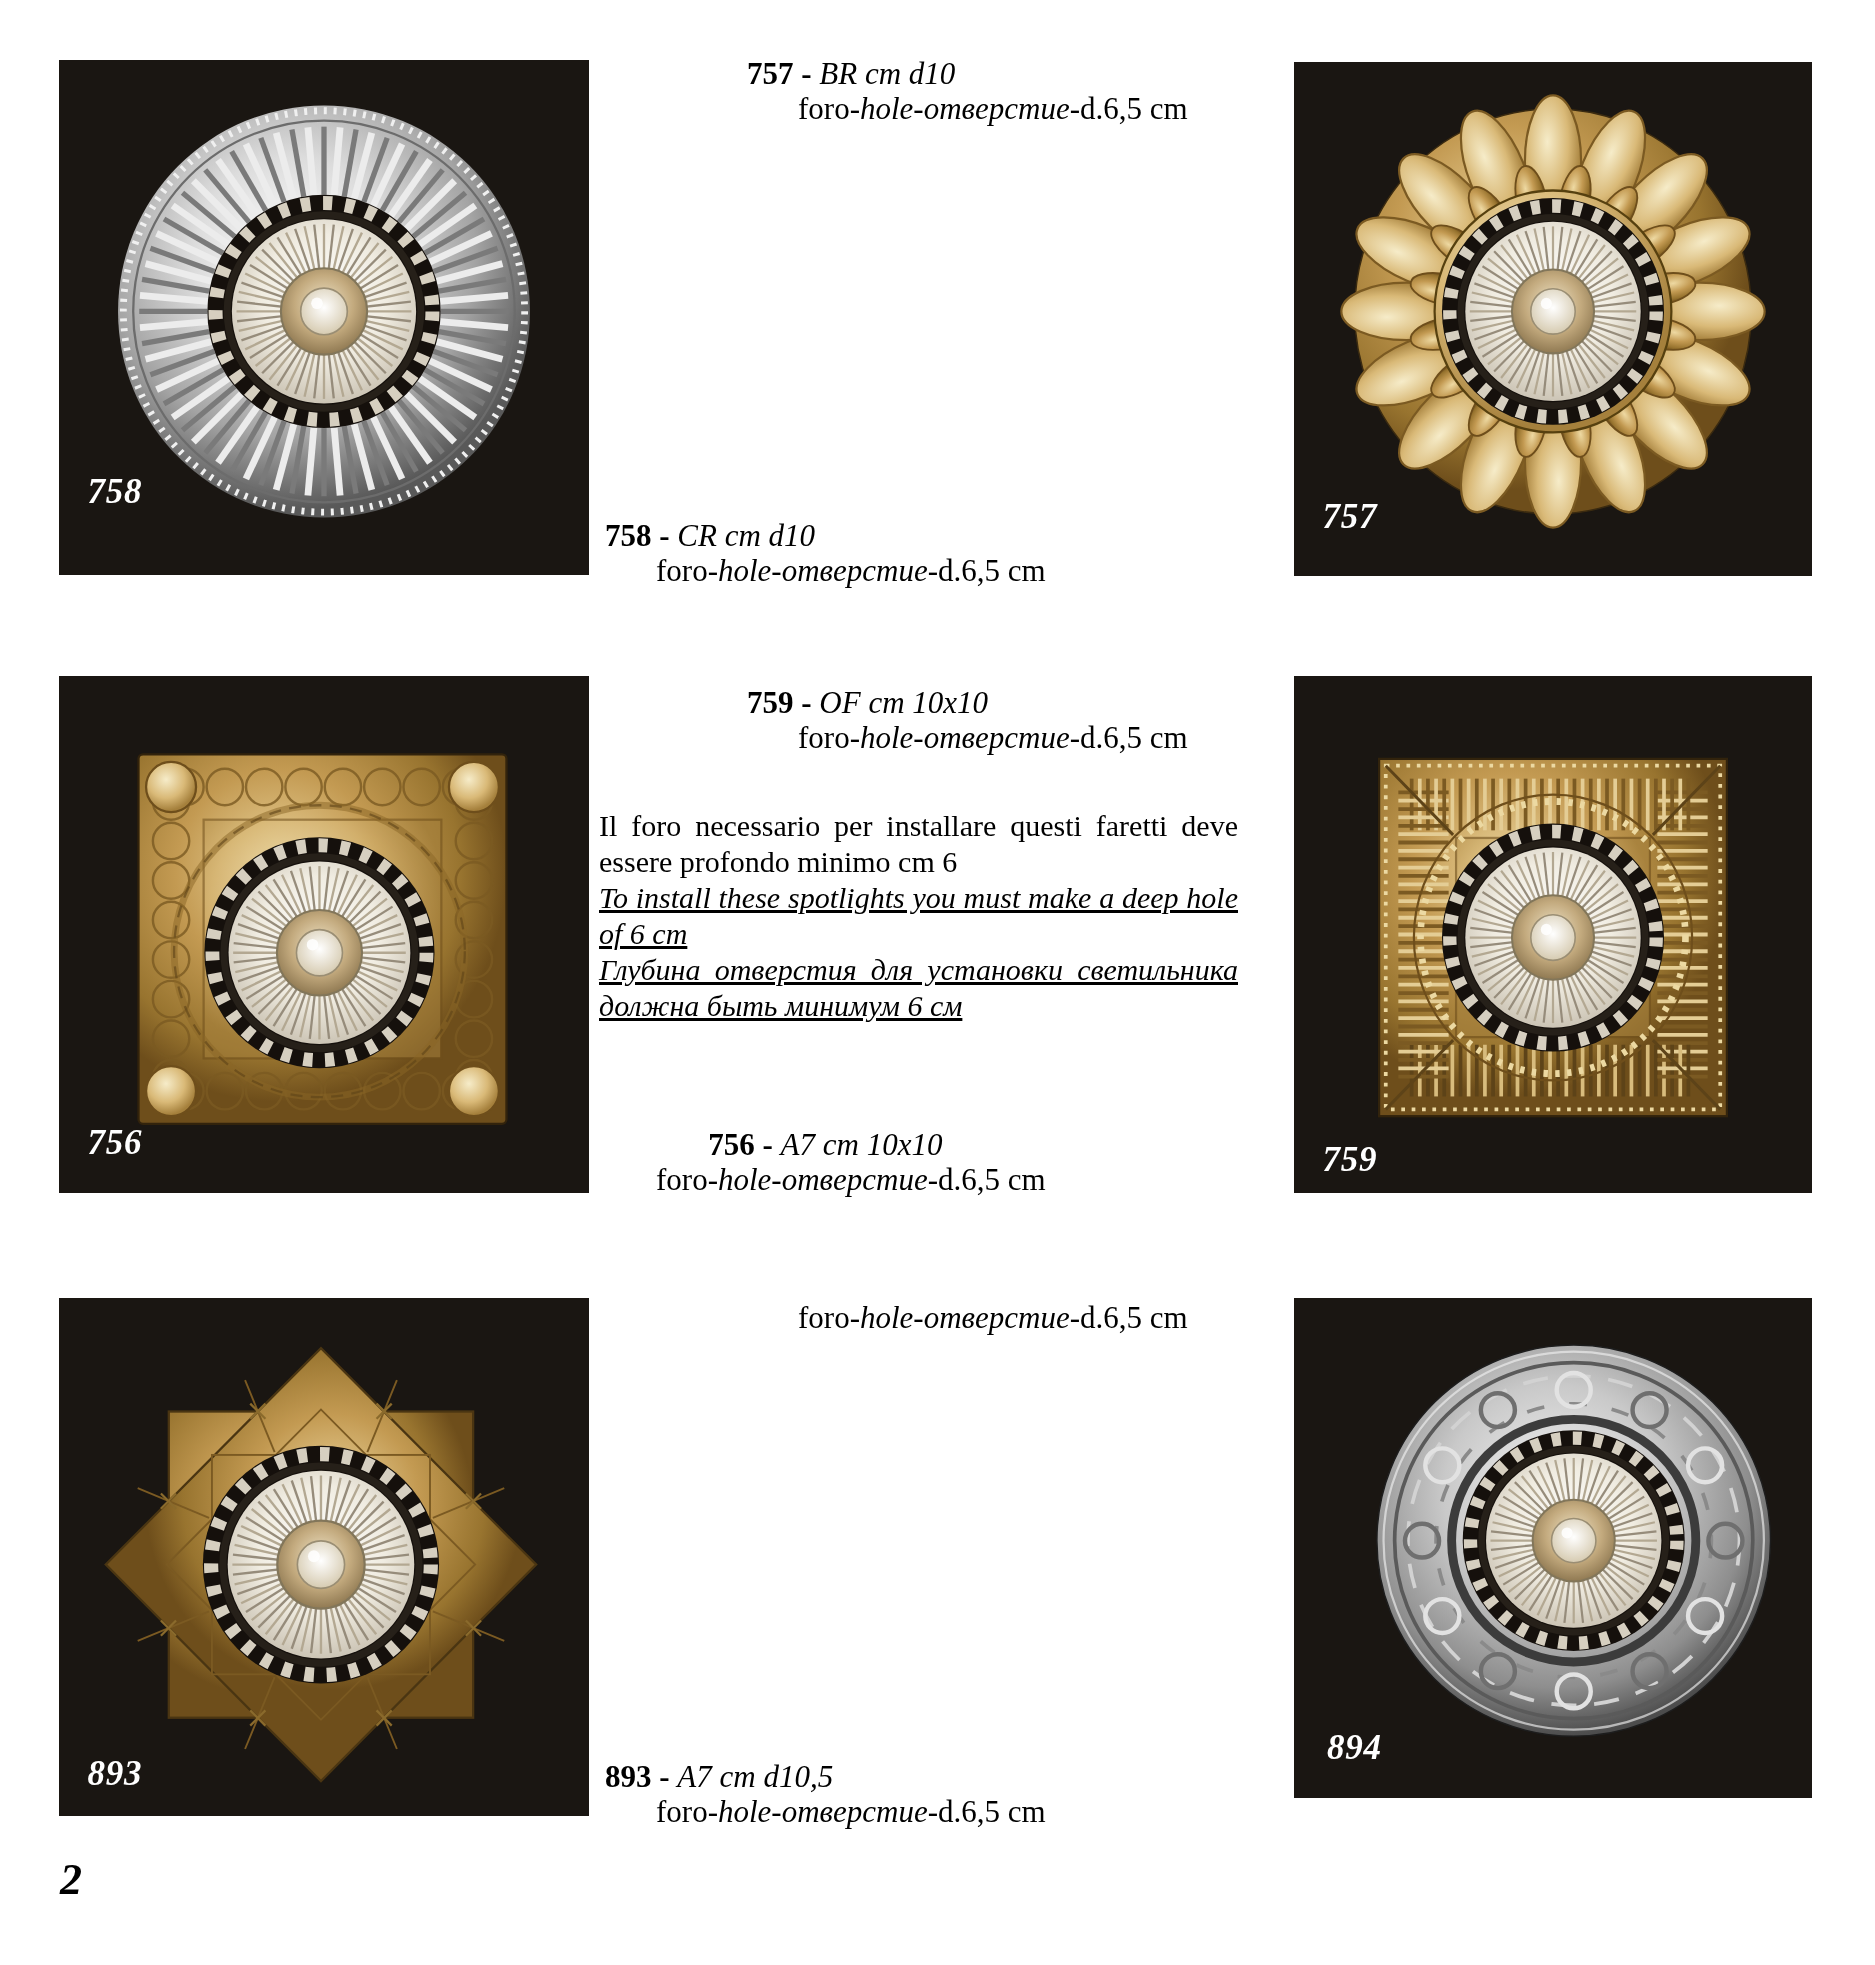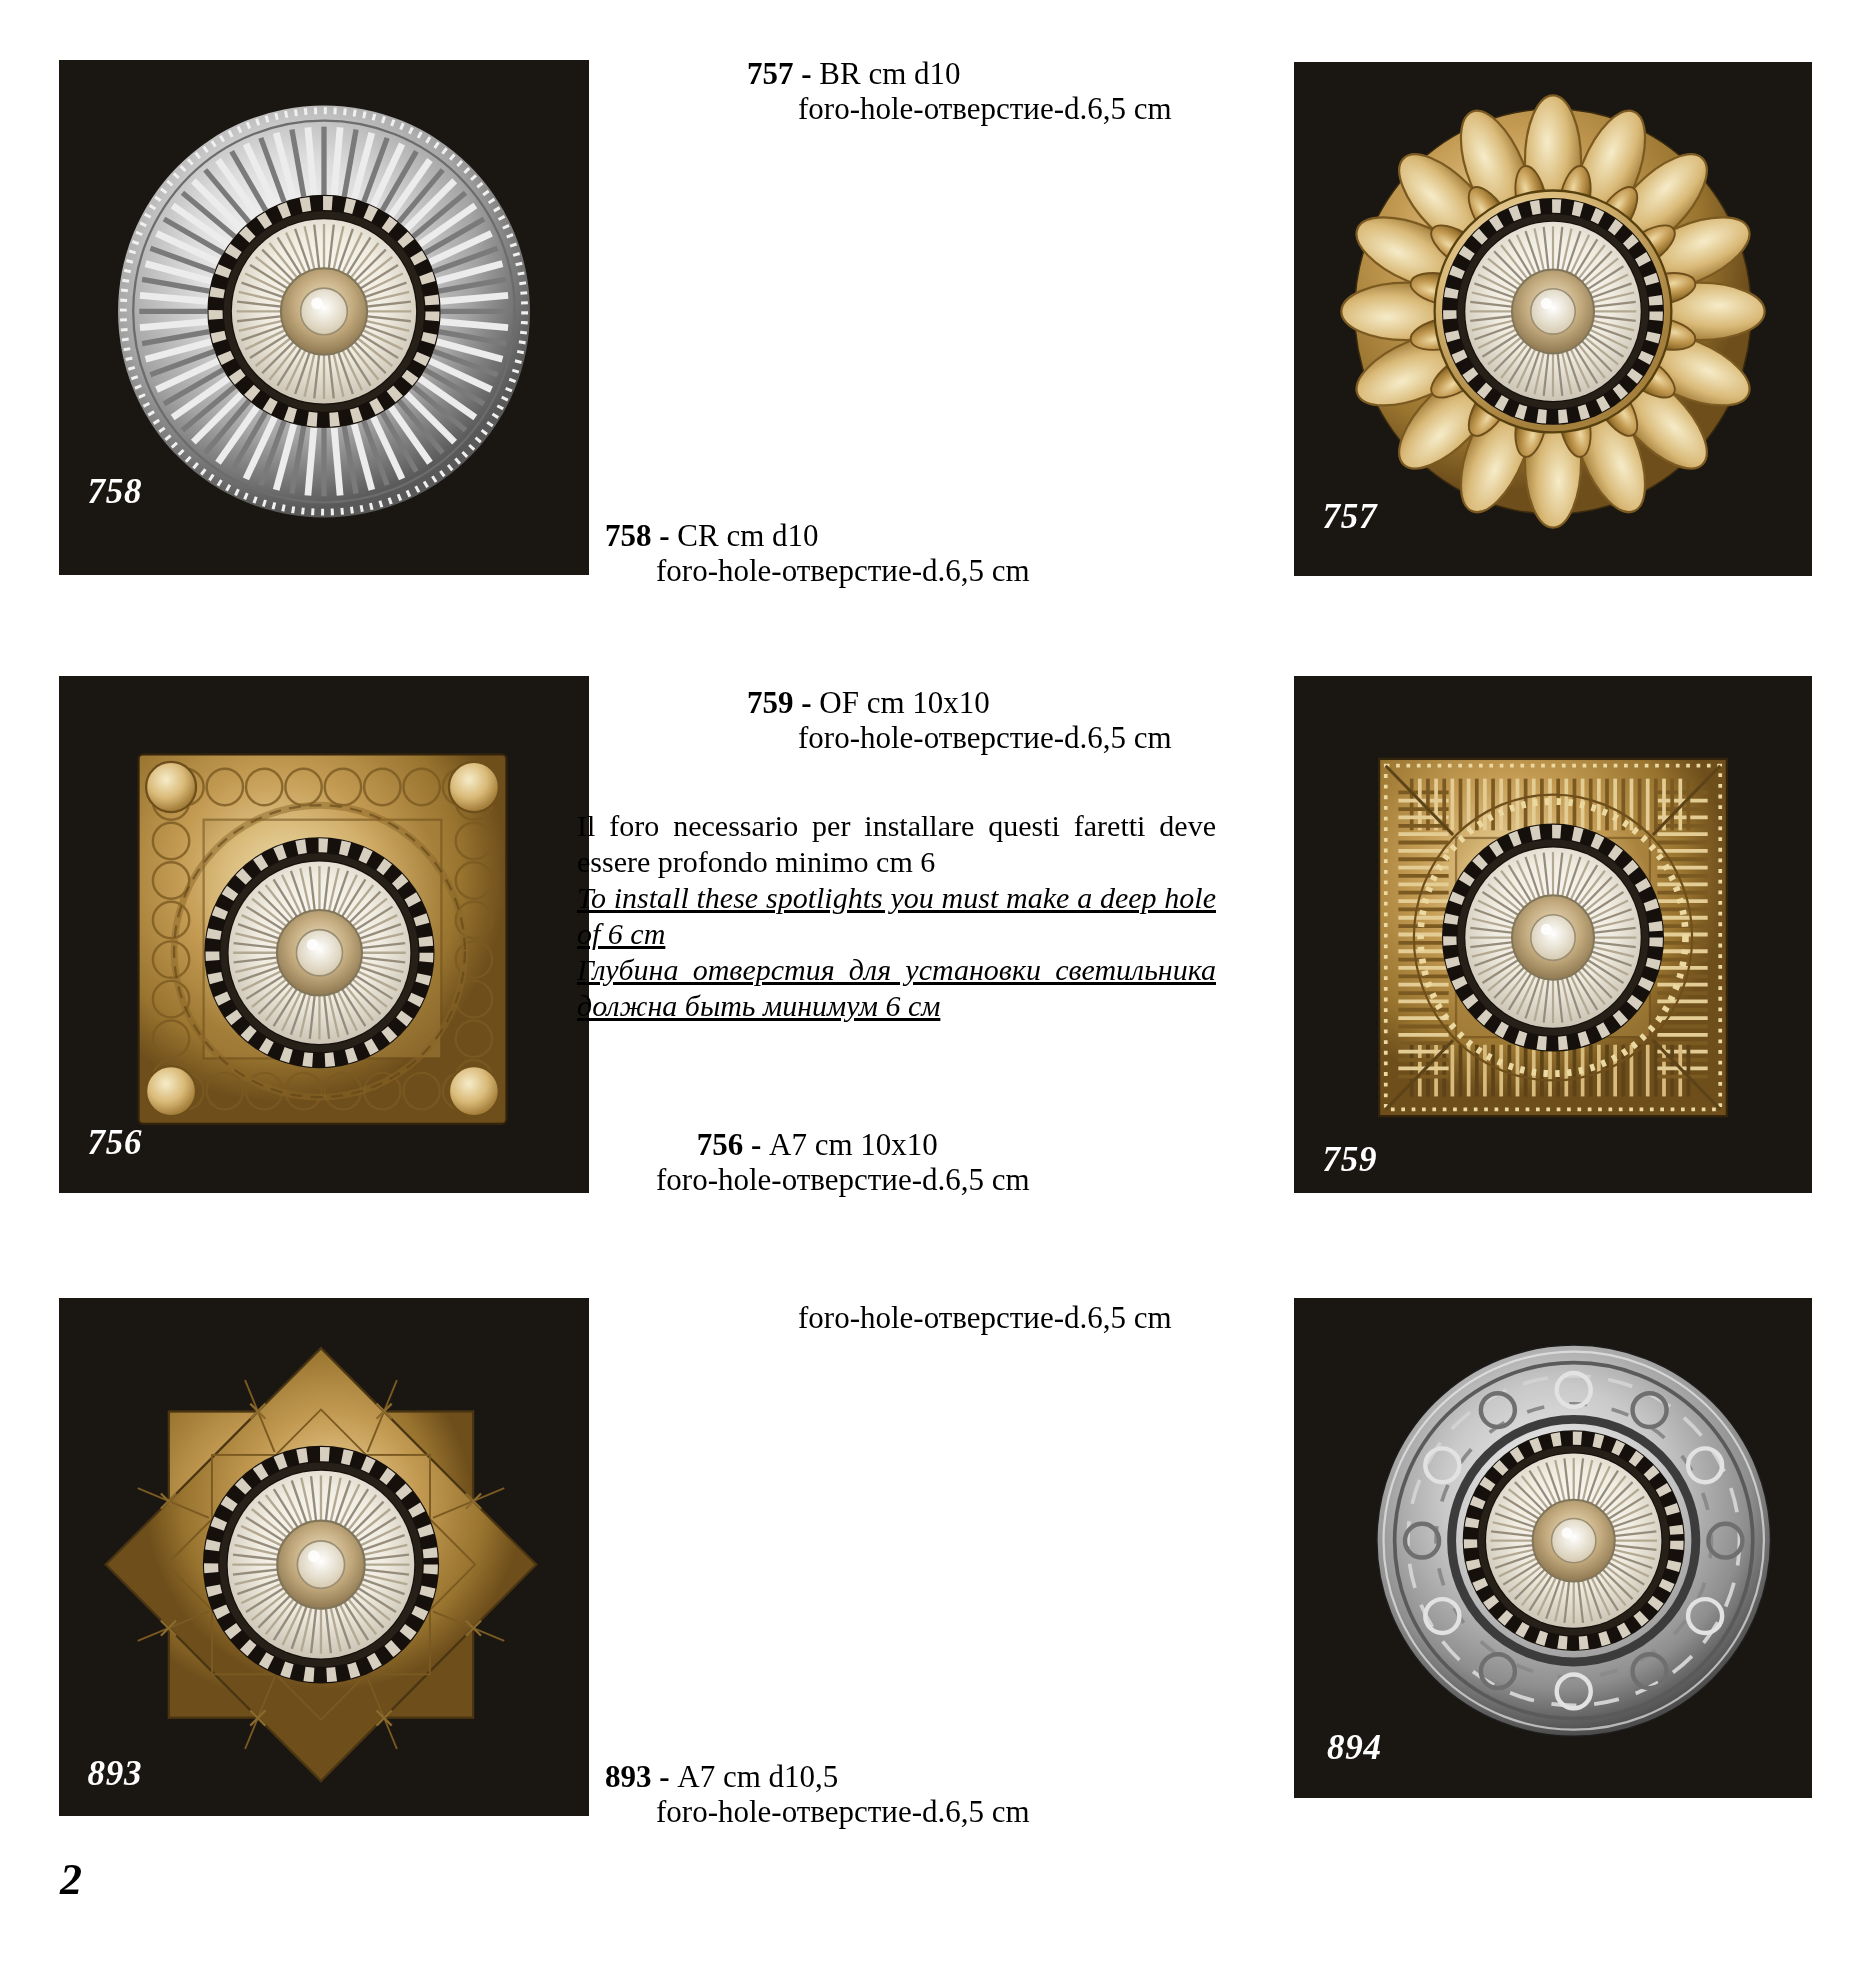--- a/index.html
+++ b/index.html
@@ -28,29 +28,29 @@
     font-size:35px;line-height:1;letter-spacing:0.8px;
   }
   #t758 .tlabel{bottom:66px;}
   #t757 .tlabel{bottom:42px;}
   #t756 .tlabel{bottom:33px;}
   #t759 .tlabel{bottom:16.5px;}
   #t893 .tlabel{bottom:25.5px;}
   #t894 .tlabel{bottom:33px;left:33px;}
   .caption{position:absolute;font-size:31px;line-height:35px;white-space:nowrap;}
   .caption .code{font-weight:bold;}
-  .caption .spec{}
+  .caption .spec{font-style:italic;}
   .caption .cl2{margin-left:51px;}
   #c757{left:747px;top:56px;}
   #c758{left:605px;top:518px;}
   #c759{left:747px;top:685px;}
   #c756{left:605px;top:1127px;text-align:center;}
   #c894{left:747px;top:1300px;}
   #c893{left:605px;top:1759px;}
-  .para{position:absolute;left:577px;top:808px;width:639px;font-size:30px;line-height:36px;}
+  .para{position:absolute;left:599px;top:808px;width:639px;font-size:30px;line-height:36px;}
   .para p{margin:0;text-align:justify;}
   .para .ital{font-style:italic;text-decoration:underline;}
   .pagenum{
     position:absolute;left:60px;top:1858px;
     font-size:44px;font-weight:bold;font-style:italic;line-height:1;
   }
 </style>
 </head>
 <body>
 

